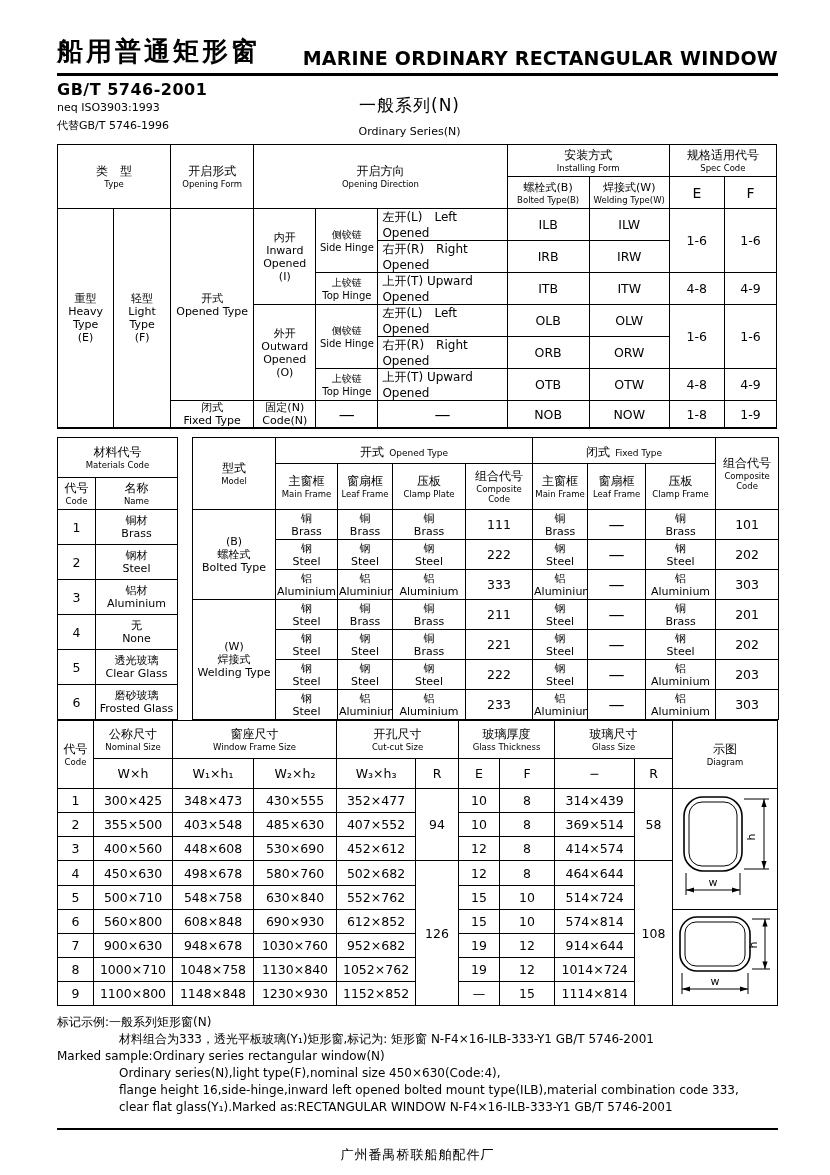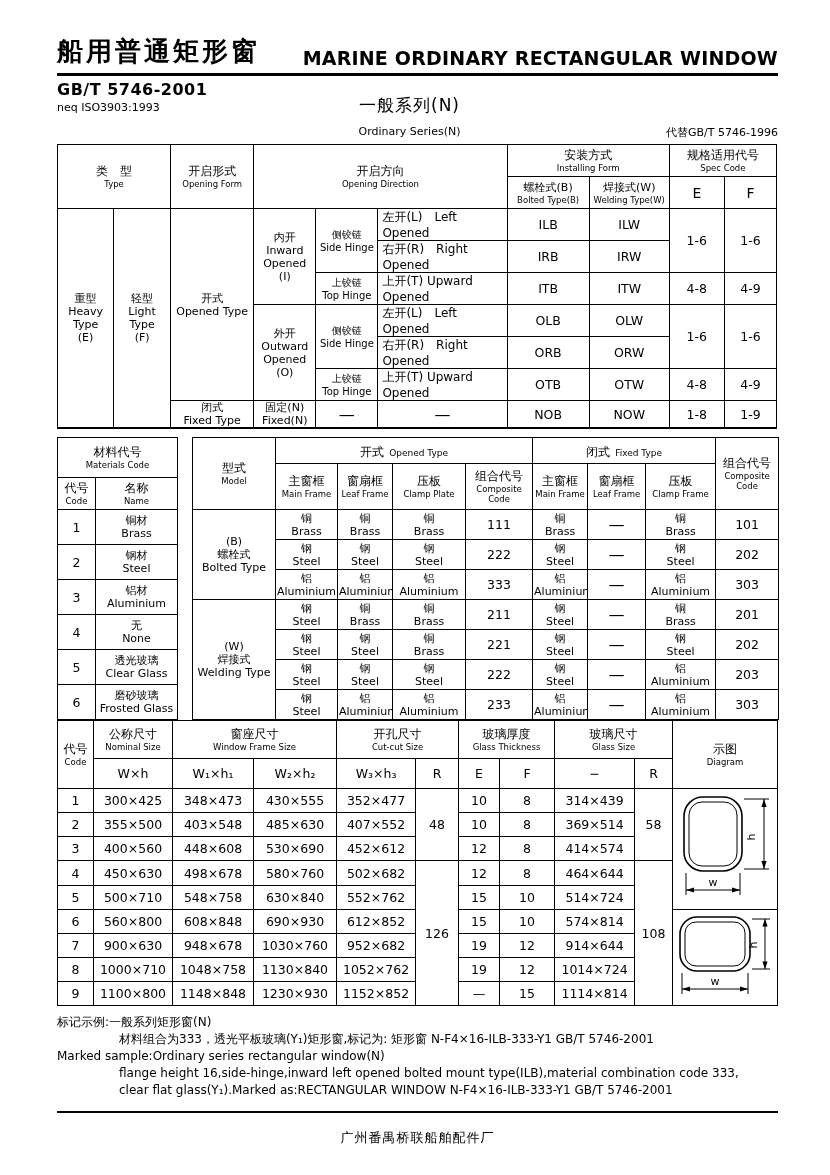--- a/index.html
+++ b/index.html
@@ -10,21 +10,21 @@
     padding:34px 52px 0 57px; overflow:hidden; position:relative;
   }
   
   .titlebar { display:flex; justify-content:space-between; align-items:flex-end;
     border-bottom:3px solid #000; padding-bottom:4px; }
   .title-zh { font-size:26px; letter-spacing:3px; font-weight:600; }
   .title-en { font-size:19px; font-weight:bold; letter-spacing:0.2px; }
   .subhead { position:relative; height:58px; margin-top:4px; }
   .std-no { font-size:16px; font-weight:600; letter-spacing:0.5px; }
   .std-neq { font-size:11px; margin-top:2px; }
-  .std-rep { font-size:11px; margin-top:11px;text-align:right; }
+  .std-rep { font-size:11px; margin-top:4px; }
   .series { position:absolute; left:0; right:16px; top:14px; text-align:center; }
   .series-zh { font-size:17px; letter-spacing:1px; }
   .series-en { font-size:11px; margin-top:8px; }
   
   table { border-collapse:collapse; table-layout:fixed; }
   td, th { border:1px solid #000; font-weight:normal; text-align:center;
     vertical-align:middle; padding:0 1px; overflow:hidden; }
   .zh { display:block; font-size:12px; line-height:15px; }
   .en { display:block; font-size:8.5px; line-height:10px; }
   .ml { white-space:pre-line; font-size:11px; line-height:13px; display:block; }
@@ -219,21 +219,21 @@
         <td class="num">4-8</td>
         <td class="num">4-9</td>
       </tr>
       <tr>
         <td>
             <span class="ml">闭式
 Fixed Type</span>
           </td>
         <td>
             <span class="ml">固定(N)
-Fixed(N)</span>
+Code(N)</span>
           </td>
         <td>—</td>
         <td>—</td>
         <td class="num">NOB</td>
         <td class="num">NOW</td>
         <td class="num">1-8</td>
         <td class="num">1-9</td>
       </tr>
     </tbody>
   </table>
@@ -614,21 +614,21 @@
         <th class="num">R</th>
       </tr>
     </thead>
     <tbody>
       <tr>
         <td>1</td>
         <td>300×425</td>
         <td>348×473</td>
         <td>430×555</td>
         <td>352×477</td>
-        <td rowspan="3">48</td>
+        <td rowspan="3">94</td>
         <td>10</td>
         <td>8</td>
         <td>314×439</td>
         <td rowspan="3">58</td>
         <td rowspan="9" class="diagcell">
           <div class="diagbox top">
             <svg width="102" height="116" viewBox="0 0 102 116">
               <rect x="10" y="6" width="58" height="74" rx="19" fill="none" stroke="#000" stroke-width="1.6"></rect>
               <rect x="15" y="11" width="48" height="64" rx="13" fill="none" stroke="#000" stroke-width="1"></rect>
               <line x1="70" y1="8" x2="95" y2="8" stroke="#000" stroke-width="1"></line>
@@ -747,20 +747,21 @@
           <td>15</td>
           <td>1114×814</td>
       </tr>
     </tbody>
   </table>
 
   <div class="notes">
     <div class="note-line">标记示例:一般系列矩形窗(N)</div>
     <div class="note-line ind">材料组合为333，透光平板玻璃(Y₁)矩形窗,标记为: 矩形窗  N-F4×16-ILB-333-Y1  GB/T 5746-2001</div>
     <div class="note-line">Marked sample:Ordinary series rectangular window(N)</div>
+    <div class="note-line ind">Ordinary series(N),light type(F),nominal size 450×630(Code:4),</div>
     <div class="note-line ind">flange height 16,side-hinge,inward left opened bolted mount type(ILB),material combination code 333,</div>
     <div class="note-line ind">clear flat glass(Y₁).Marked as:RECTANGULAR WINDOW  N-F4×16-ILB-333-Y1  GB/T 5746-2001</div>
   </div>
 
   <div class="footer">
     <div class="factory-zh">广州番禺桥联船舶配件厂</div>
   </div>
 
 </div>
 

